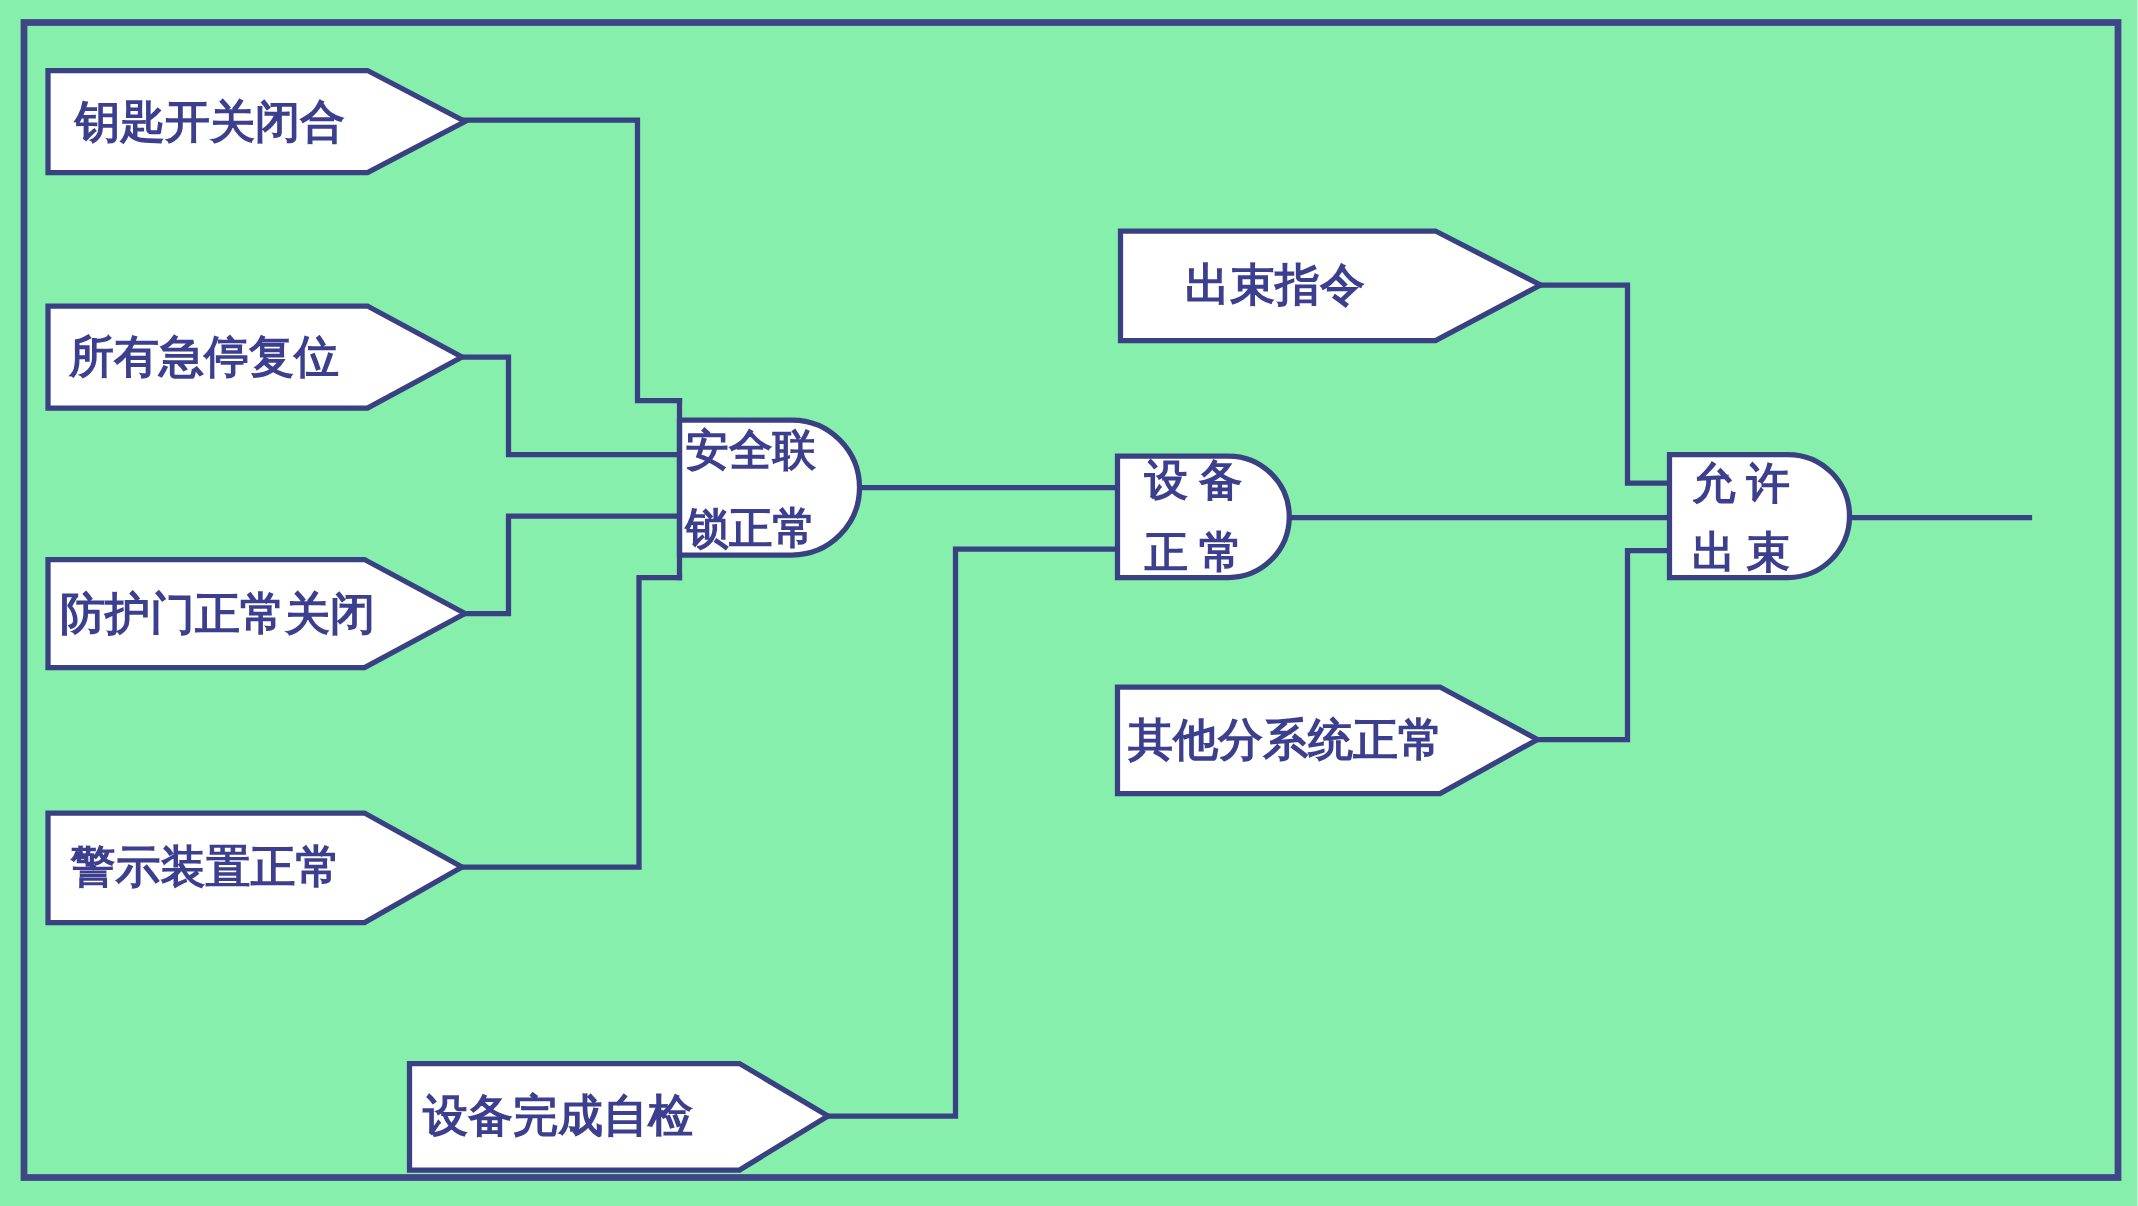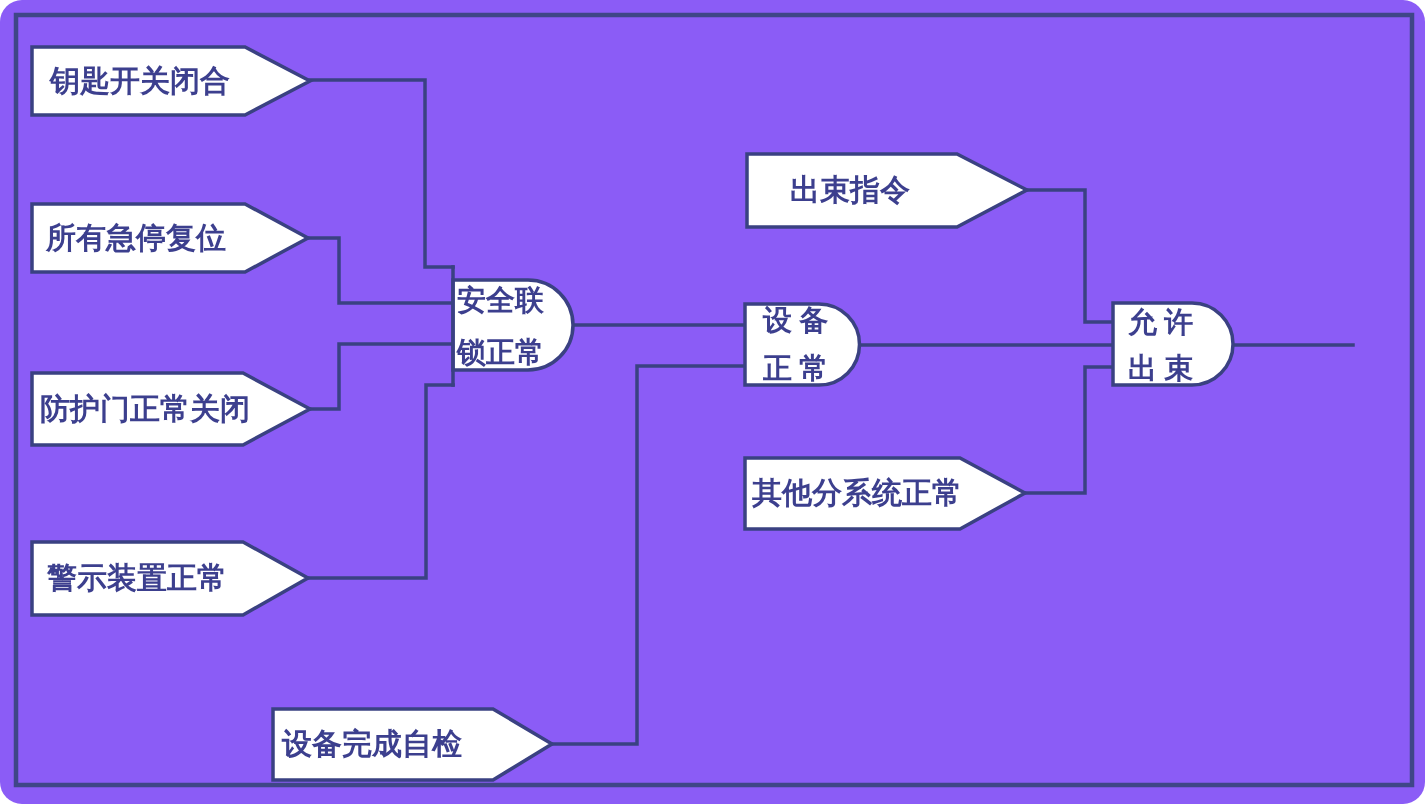--- a/index.html
+++ b/index.html
@@ -7,22 +7,21 @@
     padding: 0;
     background: #ffffff;
     width: 1425px;
     height: 804px;
     overflow: hidden;
   }
   .stage {
     position: relative;
     width: 1425px;
     height: 804px;
-    background: #8b5cf6;
-    border-radius: 22px;
+    background: #86efac;
   }
   svg { display: block; }
   .ln {
     fill: none;
     stroke: #3a4182;
     stroke-width: 3.5;
     stroke-linecap: square;
     stroke-linejoin: miter;
   }
   .shape {

